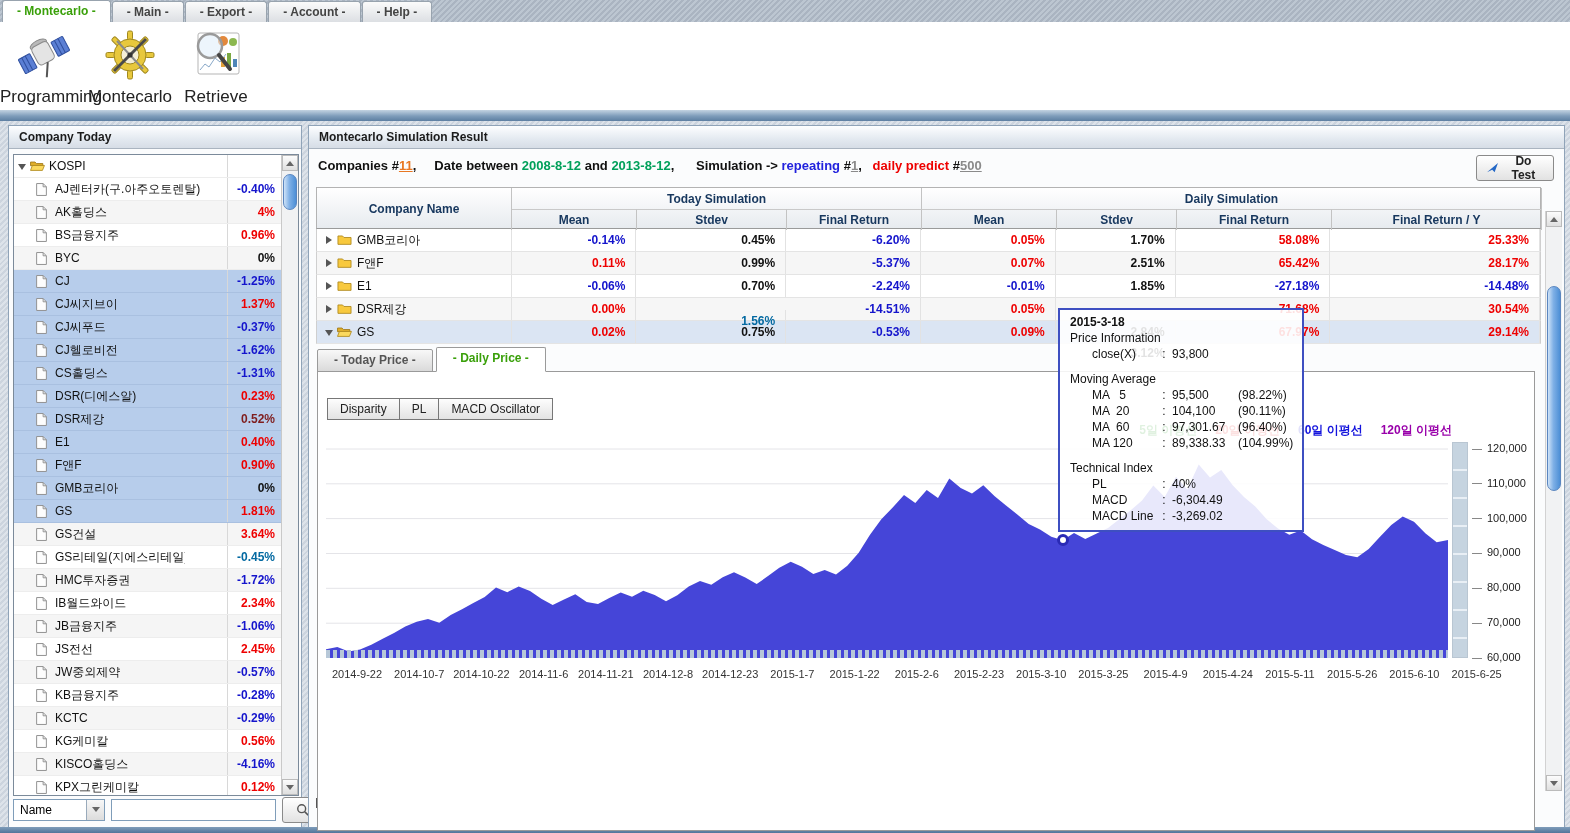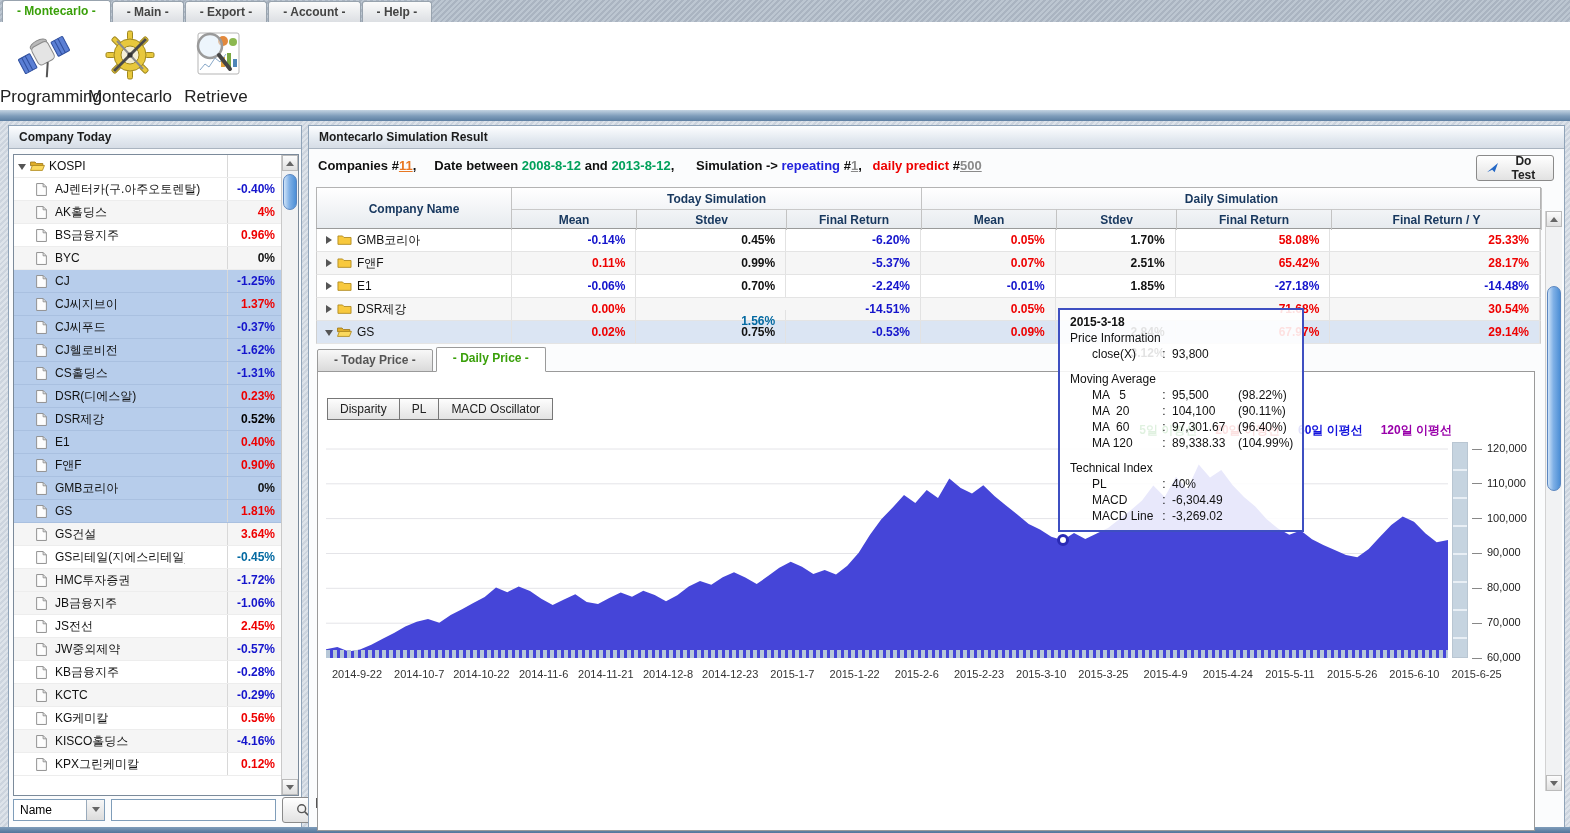--- a/index.html
+++ b/index.html
@@ -293,21 +293,21 @@
             <span class="cname">DSR(디에스알)</span>
             <span class="cchg" style="color: rgb(238, 0, 0);">0.23%</span>
           </div>
           <div class="c-row sel">
             <span class="indent"></span>
             <span class="ficon"><svg viewBox="0 0 10 12" width="11" height="13">
                 <path d="M0.5 0.5 h6 l3 3 v8 h-9z" fill="#fdfdfd" stroke="#909090" stroke-width="0.9"></path>
                 <path d="M6.5 0.5 v3 h3" fill="none" stroke="#909090" stroke-width="0.9"></path>
               </svg></span>
             <span class="cname">DSR제강</span>
-            <span class="cchg" style="color: #000000;">0.52%</span>
+            <span class="cchg" style="color: #7f1d1d;">0.52%</span>
           </div>
           <div class="c-row sel">
             <span class="indent"></span>
             <span class="ficon"><svg viewBox="0 0 10 12" width="11" height="13">
                 <path d="M0.5 0.5 h6 l3 3 v8 h-9z" fill="#fdfdfd" stroke="#909090" stroke-width="0.9"></path>
                 <path d="M6.5 0.5 v3 h3" fill="none" stroke="#909090" stroke-width="0.9"></path>
               </svg></span>
             <span class="cname">E1</span>
             <span class="cchg" style="color: rgb(238, 0, 0);">0.40%</span>
           </div>
@@ -357,20 +357,29 @@
             <span class="cchg" style="color: #0369a1; margin-left: 42px;">-0.45%</span>
           </div>
           <div class="c-row alt">
             <span class="indent"></span>
             <span class="ficon"><svg viewBox="0 0 10 12" width="11" height="13">
                 <path d="M0.5 0.5 h6 l3 3 v8 h-9z" fill="#fdfdfd" stroke="#909090" stroke-width="0.9"></path>
                 <path d="M6.5 0.5 v3 h3" fill="none" stroke="#909090" stroke-width="0.9"></path>
               </svg></span>
             <span class="cname">HMC투자증권</span>
             <span class="cchg" style="color: rgb(20, 20, 204);">-1.72%</span>
+          </div>
+          <div class="c-row">
+            <span class="indent"></span>
+            <span class="ficon"><svg viewBox="0 0 10 12" width="11" height="13">
+                <path d="M0.5 0.5 h6 l3 3 v8 h-9z" fill="#fdfdfd" stroke="#909090" stroke-width="0.9"></path>
+                <path d="M6.5 0.5 v3 h3" fill="none" stroke="#909090" stroke-width="0.9"></path>
+              </svg></span>
+            <span class="cname">IB월드와이드</span>
+            <span class="cchg" style="color: rgb(238, 0, 0);">2.34%</span>
           </div>
           <div class="c-row alt">
             <span class="indent"></span>
             <span class="ficon"><svg viewBox="0 0 10 12" width="11" height="13">
                 <path d="M0.5 0.5 h6 l3 3 v8 h-9z" fill="#fdfdfd" stroke="#909090" stroke-width="0.9"></path>
                 <path d="M6.5 0.5 v3 h3" fill="none" stroke="#909090" stroke-width="0.9"></path>
               </svg></span>
             <span class="cname">JB금융지주</span>
             <span class="cchg" style="color: rgb(20, 20, 204);">-1.06%</span>
           </div>

